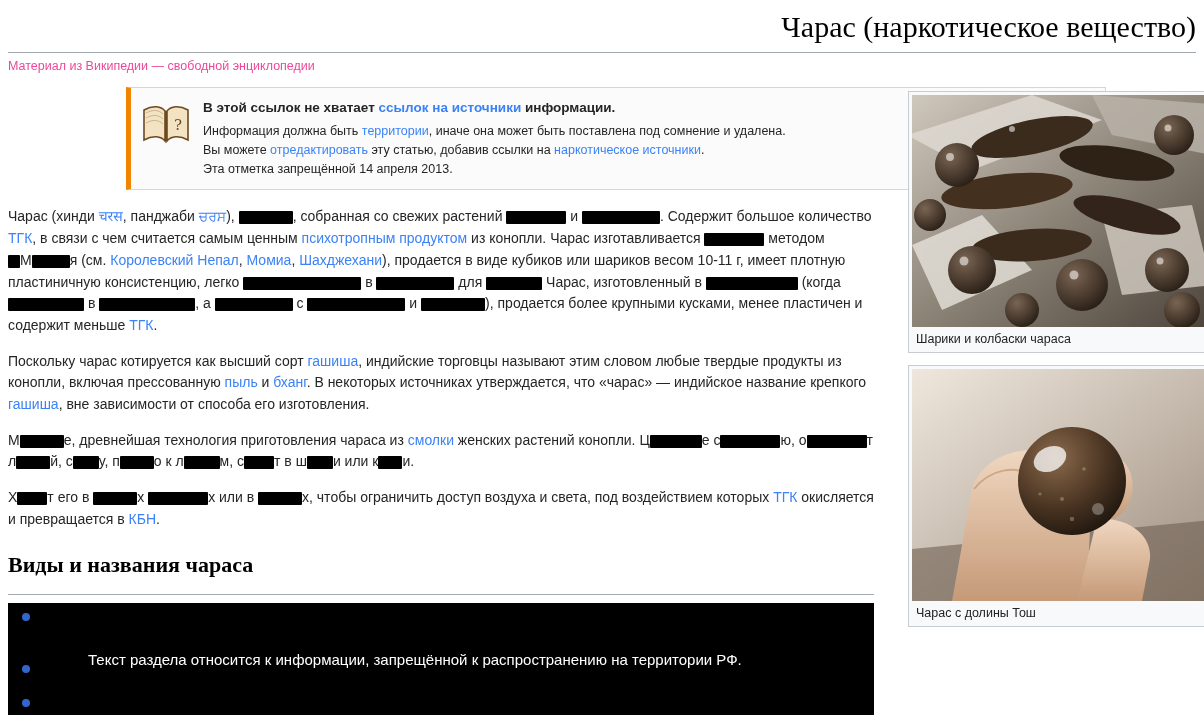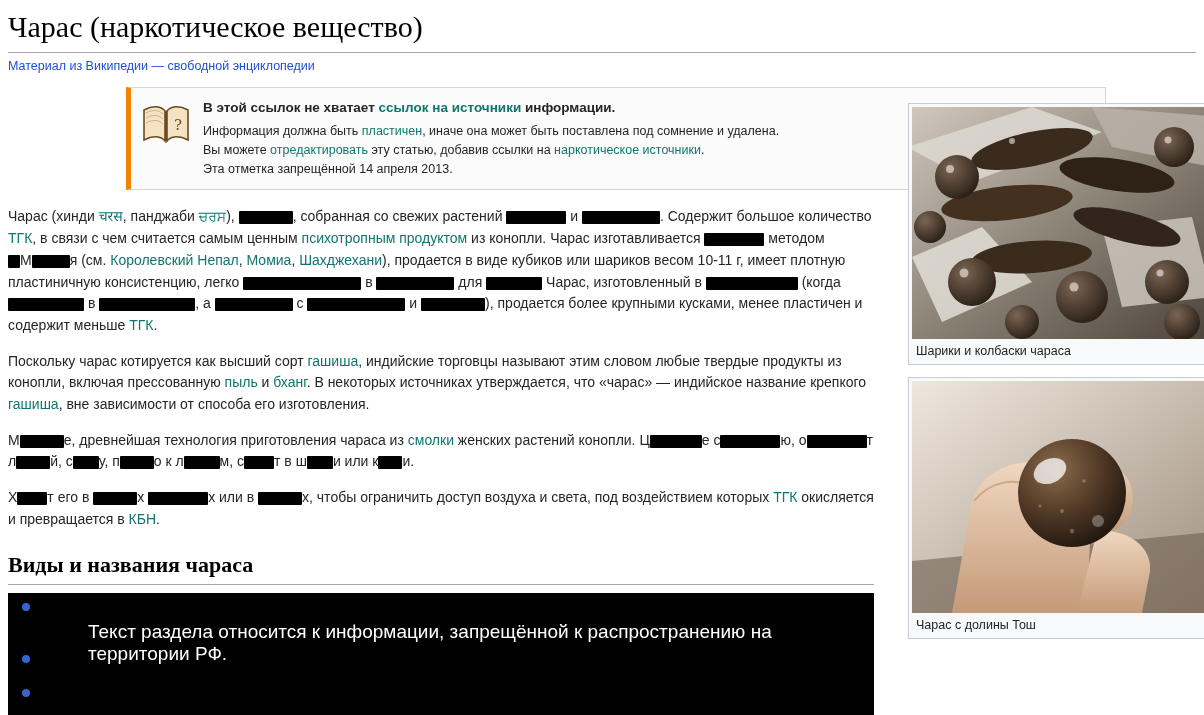--- a/index.html
+++ b/index.html
@@ -25,34 +25,35 @@
   }
   .title {
     font-family: "Liberation Serif", serif;
     font-size: 30px;
     font-weight: normal;
     line-height: 1.25;
     margin: 8px 0 4px 0;
     padding-bottom: 6px;
     border-bottom: 1px solid #a2a9b1;
     color: #000;
+    text-align: right;
   }
   .subtitle {
     font-size: 12.5px;
-    color: #1d4ed8;
+    color: #ec4899;
     margin: 6px 0 14px 0;
   }
   .content {
     position: relative;
   }
   .body-col {
     width: 866px;
   }
   a, .lnk {
-    color: #0f766e;
+    color: #3b82f6;
     text-decoration: none;
     cursor: pointer;
   }
 
   
   .notice {
     margin: 0 0 16px 118px;
     width: 980px;
     box-sizing: border-box;
     border: 1px solid #d6d6d6;
@@ -91,21 +92,21 @@
     background: #000;
     vertical-align: -3px;
     border-radius: 1px;
   }
 
   h2.section {
     font-family: "Liberation Serif", serif;
     font-size: 22px;
     font-weight: bold;
     margin: 22px 0 8px 0;
-    padding-bottom: 6px;
+    padding-bottom: 16px;
     border-bottom: 1px solid #a2a9b1;
     width: 866px;
     color: #000;
   }
 
   
   .blackbox {
     position: relative;
     width: 866px;
     height: 165px;
@@ -116,30 +117,30 @@
     position: absolute;
     left: 14px;
     width: 8px;
     height: 8px;
     background: #3366cc;
     border-radius: 50%;
   }
   .blackbox .msg {
     position: absolute;
     left: 80px;
-    top: 28px;
+    top: 48px;
     color: #fff;
-    font-size: 19px;
+    font-size: 15px;
   }
 
   
   .thumbs {
     position: absolute;
     right: 0;
-    top: 16px;
+    top: 4px;
     width: 288px;
   }
   .thumb {
     border: 1px solid #c8ccd1;
     background: #f8f9fa;
     padding: 3px;
     margin-bottom: 12px;
     box-sizing: border-box;
     width: 318px;
   }
@@ -197,21 +198,21 @@
           <path d="M5 11 C12 7, 18 8, 22 12" fill="none" stroke="#c8b290" stroke-width="1"></path>
           <path d="M5 16 C12 12, 18 13, 22 17" fill="none" stroke="#c8b290" stroke-width="1"></path>
           <path d="M5 21 C12 17, 18 18, 22 22" fill="none" stroke="#c8b290" stroke-width="1"></path>
         </svg>
       </div>
       <div class="notice-text">
         <div class="notice-title">
           <span>В этой ссылок не хватает </span><a class="lnk">ссылок на источники</a><span> информации.</span>
         </div>
         <div class="notice-line">
-          <span>Информация должна быть </span><a class="lnk">пластичен</a><span>, иначе она может быть поставлена под сомнение и удалена.</span>
+          <span>Информация должна быть </span><a class="lnk">территории</a><span>, иначе она может быть поставлена под сомнение и удалена.</span>
         </div>
         <div class="notice-line">
           <span>Вы можете </span><a class="lnk">отредактировать</a><span> эту статью, добавив ссылки на </span><a class="lnk">наркотическое источники</a><span>.</span>
         </div>
         <div class="notice-line">
           <span>Эта отметка запрещённой </span><span class="bold">14 апреля 2013</span><span>.</span>
         </div>
       </div>
     </div>
 

